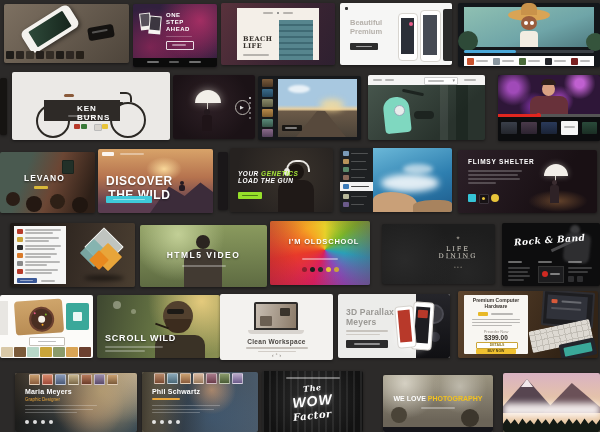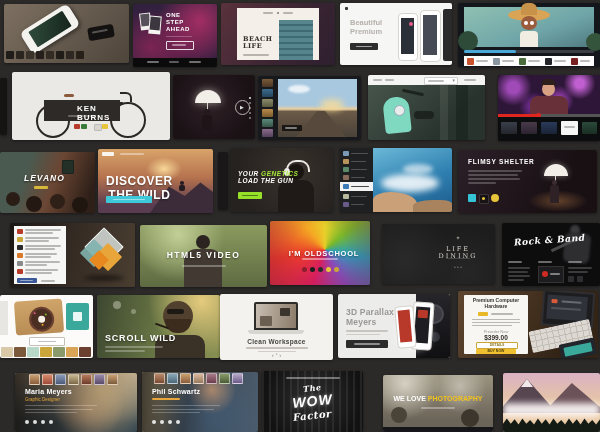--- a/index.html
+++ b/index.html
@@ -210,21 +210,21 @@
       <div class="sq" style="left:84px;top:5px;width:15px;height:12px;background:linear-gradient(#2a4a3a,#1a2e24);"></div>
     </div>
   </div>
 
   <div class="t" style="left:0;top:152px;width:95px;height:61px;background:linear-gradient(110deg,#4a5a50 0 28%,#6b4634 55%,#2e2018 90%);">
     <div class="sq" style="left:62px;top:8px;width:10px;height:12px;background:#223028;border:1px solid #1a241e;"></div>
     <div class="circ" style="left:6px;top:40px;width:14px;height:14px;background:#2a1d16;"></div>
     <div class="circ" style="left:26px;top:44px;width:16px;height:16px;background:#241812;"></div>
     <div class="circ" style="left:50px;top:42px;width:15px;height:15px;background:#2e2016;"></div>
     <div class="circ" style="left:72px;top:45px;width:16px;height:16px;background:#201610;"></div>
-    <div class="ttl" style="left:24px;top:22px;font-size:8.5px;font-style:italic;letter-spacing:1px;text-shadow:0 1px 2px rgba(0,0,0,.6);">LEVANO</div>
+    <div class="ttl" style="left:24px;top:22px;font-size:8.5px;letter-spacing:1px;text-shadow:0 1px 2px rgba(0,0,0,.6);">LEVANO</div>
     <div class="sq" style="left:34px;top:34px;width:14px;height:3px;background:#d8b83a;"></div>
   </div>
 
   <div class="t" style="left:98px;top:149px;width:115px;height:64px;background:linear-gradient(#d8a369,#b5724e 45%,#5a3c50 88%);">
     <div class="circ" style="left:48px;top:8px;width:36px;height:24px;background:radial-gradient(rgba(255,225,160,.9),transparent 70%);"></div>
     <div class="a" style="left:52px;top:26px;width:63px;height:38px;background:#3c2c3a;clip-path:polygon(0 100%,30% 30%,55% 55%,80% 20%,100% 45%,100% 100%);"></div>
     <div class="circ" style="left:82px;top:32px;width:4px;height:4px;background:#241a22;"></div>
     <div class="a" style="left:81px;top:36px;width:6px;height:6px;background:#241a22;border-radius:2px;"></div>
     <div class="a" style="left:4px;top:3px;width:12px;height:4px;background:rgba(255,255,255,.9);border-radius:1px;"></div>
     <div class="bar" style="left:22px;top:4px;width:24px;height:2px;opacity:.7;"></div>
@@ -334,21 +334,21 @@
 
   <div class="t" style="left:140px;top:225px;width:127px;height:62px;background:radial-gradient(circle at 30% 15%,#c2cf96,transparent 45%),linear-gradient(#8a9a5e,#5e6b42);">
     <div class="circ" style="left:56px;top:10px;width:14px;height:14px;background:#2b2420;"></div>
     <div class="a" style="left:44px;top:24px;width:38px;height:38px;background:#423a32;border-radius:12px 12px 0 0;"></div>
     <div class="ttl" style="left:0;top:26px;width:127px;text-align:center;font-size:8.5px;letter-spacing:1.5px;text-shadow:0 1px 2px rgba(0,0,0,.5);">HTML5 VIDEO</div>
     <div class="bar" style="left:42px;top:40px;width:44px;height:1.5px;opacity:.55;"></div>
   </div>
 
   <div class="t" style="left:270px;top:221px;width:100px;height:64px;background:conic-gradient(from 200deg at 55% 45%,#d81f5e,#e83a2a 60deg,#f5a623 120deg,#e8d02a 160deg,#7ab829 210deg,#2a9fb8 260deg,#8a4ab8 310deg,#d81f5e 360deg);">
     <div class="a" style="left:0;top:0;width:100px;height:64px;background:radial-gradient(circle at 50% 45%,transparent 40%,rgba(120,20,60,.35));"></div>
-    <div class="ttl" style="left:0;top:29px;width:108px;text-align:center;font-size:7.5px;letter-spacing:.8px;text-shadow:0 1px 2px rgba(0,0,0,.4);">I'M OLDSCHOOL</div>
+    <div class="ttl" style="left:0;top:17px;width:108px;text-align:center;font-size:7.5px;letter-spacing:.8px;text-shadow:0 1px 2px rgba(0,0,0,.4);">I'M OLDSCHOOL</div>
     <div class="bar" style="left:32px;top:37px;width:36px;height:1.5px;opacity:.75;"></div>
     <div class="a" style="left:32px;top:46px;width:40px;height:5px;">
       <div class="circ" style="left:0;top:0;width:5px;height:5px;background:#8a1f2e;"></div>
       <div class="circ" style="left:8px;top:0;width:5px;height:5px;background:#1d1d1d;"></div>
       <div class="circ" style="left:16px;top:0;width:5px;height:5px;background:#2a2a2a;"></div>
       <div class="circ" style="left:24px;top:0;width:5px;height:5px;background:#e8c43a;"></div>
       <div class="circ" style="left:32px;top:0;width:5px;height:5px;background:#caa53a;"></div>
     </div>
   </div>
 

